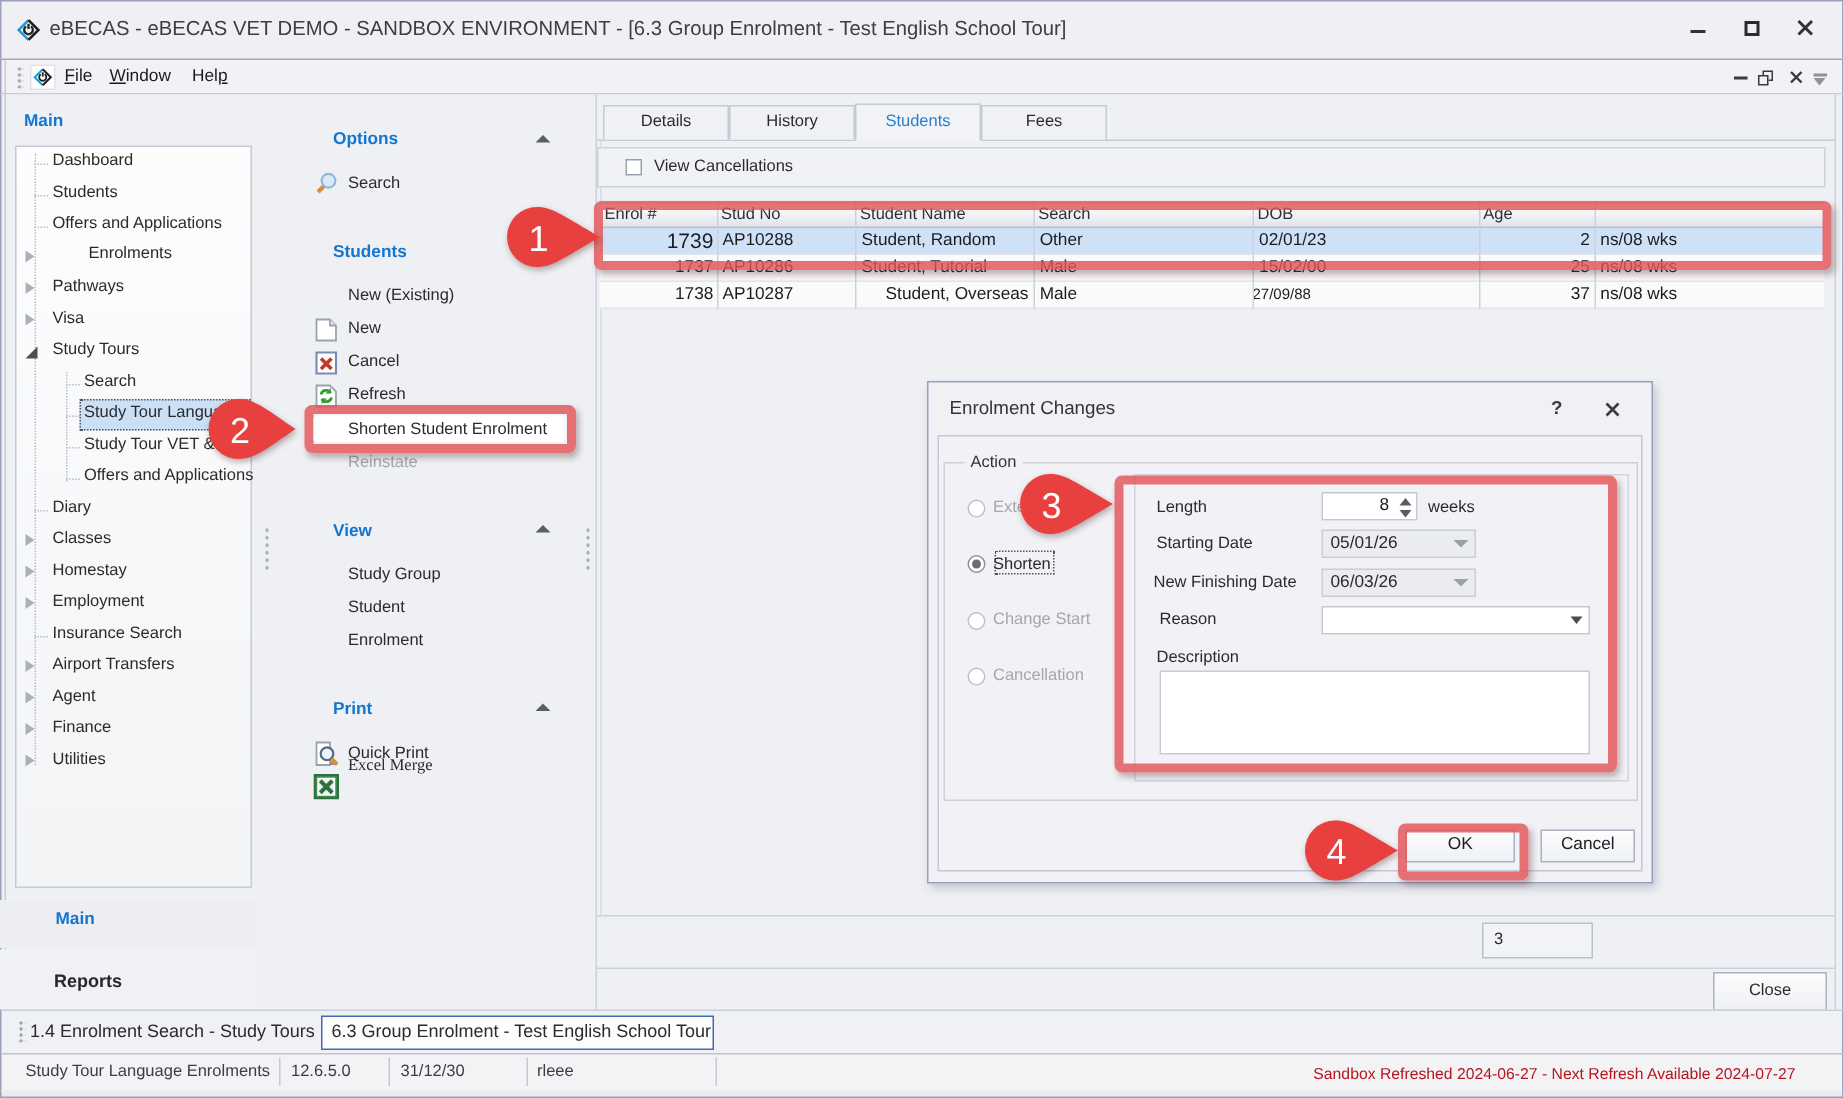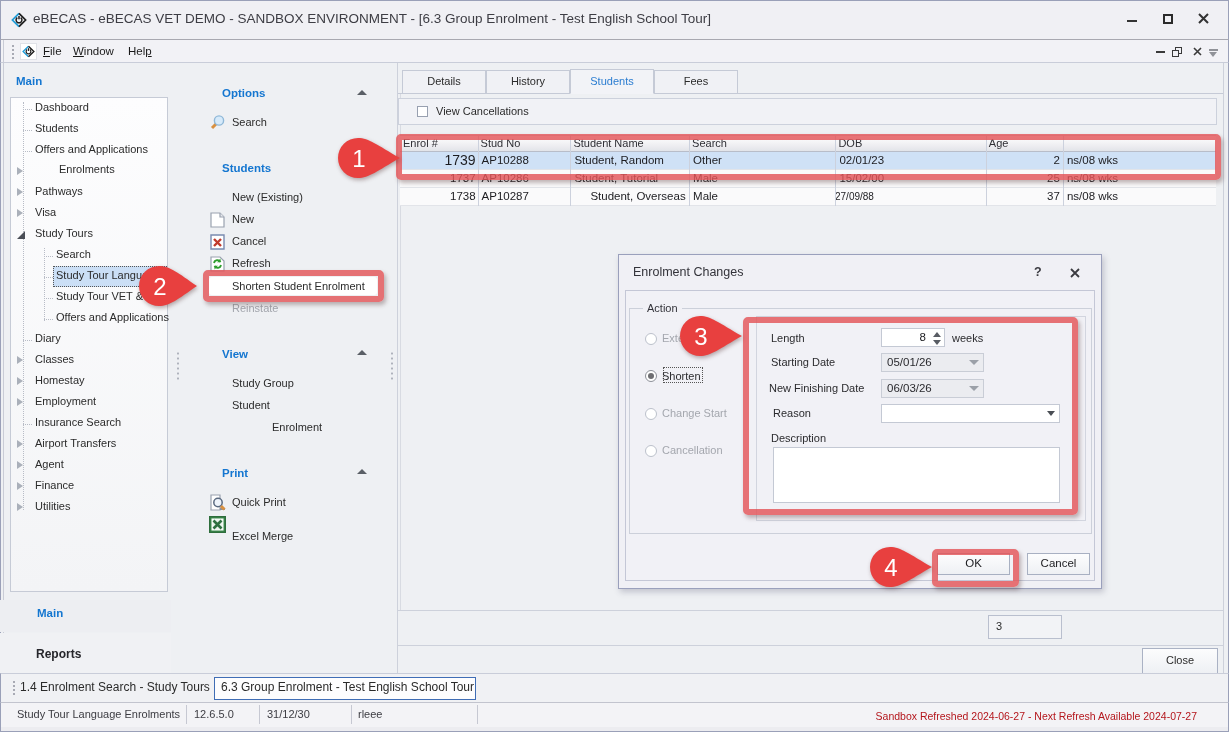--- a/index.html
+++ b/index.html
@@ -146,37 +146,37 @@
     <path d="M4.5 13.5 L4.5 9.7 L8 9.7 Z" fill="#2e9e2e"></path>
   </svg>
   <div class="abs itxt" style="left:232px;top:257px;">Refresh</div>
   <div class="abs itxt" style="left:232px;top:280px;">Shorten Student Enrolment</div>
   <div class="abs itxt" style="left:232px;top:302px;color:#a2a5ac;">Reinstate</div>
 
   <div class="abs blueh" style="left:222px;top:348px;">View</div>
   <div class="abs uparrow" style="left:357px;top:350px;"></div>
   <div class="abs itxt" style="left:232px;top:377px;">Study Group</div>
   <div class="abs itxt" style="left:232px;top:399px;">Student</div>
-  <div class="abs itxt" style="left:232px;top:421px;margin-left:40px;">Enrolment</div>
+  <div class="abs itxt" style="left:232px;top:421px;">Enrolment</div>
 
   <div class="abs blueh" style="left:222px;top:467px;">Print</div>
   <div class="abs uparrow" style="left:357px;top:469px;"></div>
   <svg class="abs" style="left:209px;top:494px;" width="18" height="18" viewBox="0 0 18 18">
     <path d="M2 1 L11 1 L11 16 L2 16 Z" fill="#fff" stroke="#9aa2b0" stroke-width="1.2"></path>
     <line x1="11" y1="15" x2="16" y2="15" stroke="#8a929e" stroke-width="2"></line>
     <circle cx="9" cy="8.5" r="4.2" fill="#eef4fb" stroke="#5a6a80" stroke-width="1.5"></circle>
     <line x1="12" y1="12" x2="15.5" y2="15.5" stroke="#d89040" stroke-width="3"></line>
   </svg>
   <div class="abs itxt" style="left:232px;top:496px;">Quick Print</div>
   <svg class="abs" style="left:209px;top:516px;" width="17" height="17" viewBox="0 0 17 17">
     <rect x="0.7" y="0.7" width="15.6" height="15.6" fill="#3f8c4f" stroke="#2e6e3c" stroke-width="1.4"></rect>
     <rect x="3" y="3" width="11" height="11" fill="#eaf4ec" stroke="#fff" stroke-width="1"></rect>
     <path d="M4.5 4.5 L12.5 12.5 M12.5 4.5 L4.5 12.5" stroke="#2e7040" stroke-width="2.6"></path>
   </svg>
-  <div class="abs itxt" style="left:232px;top:530px;">Excel Merge</div>
+  <div class="abs itxt" style="left:232px;top:504px;font-family:Liberation Serif, serif;">Excel Merge</div>
 </div>
 
 <div class="abs" style="left:397px;top:63px;width:1px;height:614px;background:#cdd1db;"></div>
 <div class="abs" style="left:400px;top:94px;width:1px;height:516px;background:#d8dbe2;"></div>
 <div class="abs" style="left:1223px;top:63px;width:1px;height:614px;background:#cdd1db;"></div>
 <div id="rightpanel">
 
   <div class="abs" style="left:398px;top:93px;width:825px;height:1px;background:#c5cad6;"></div>
   <div class="abs" style="left:402px;top:70px;width:84px;height:23px;background:#f0f1f5;border:1px solid #c5cad6;border-bottom:none;"></div>
   <div class="abs" style="left:486px;top:70px;width:84px;height:23px;background:#f0f1f5;border:1px solid #c5cad6;border-bottom:none;"></div>

